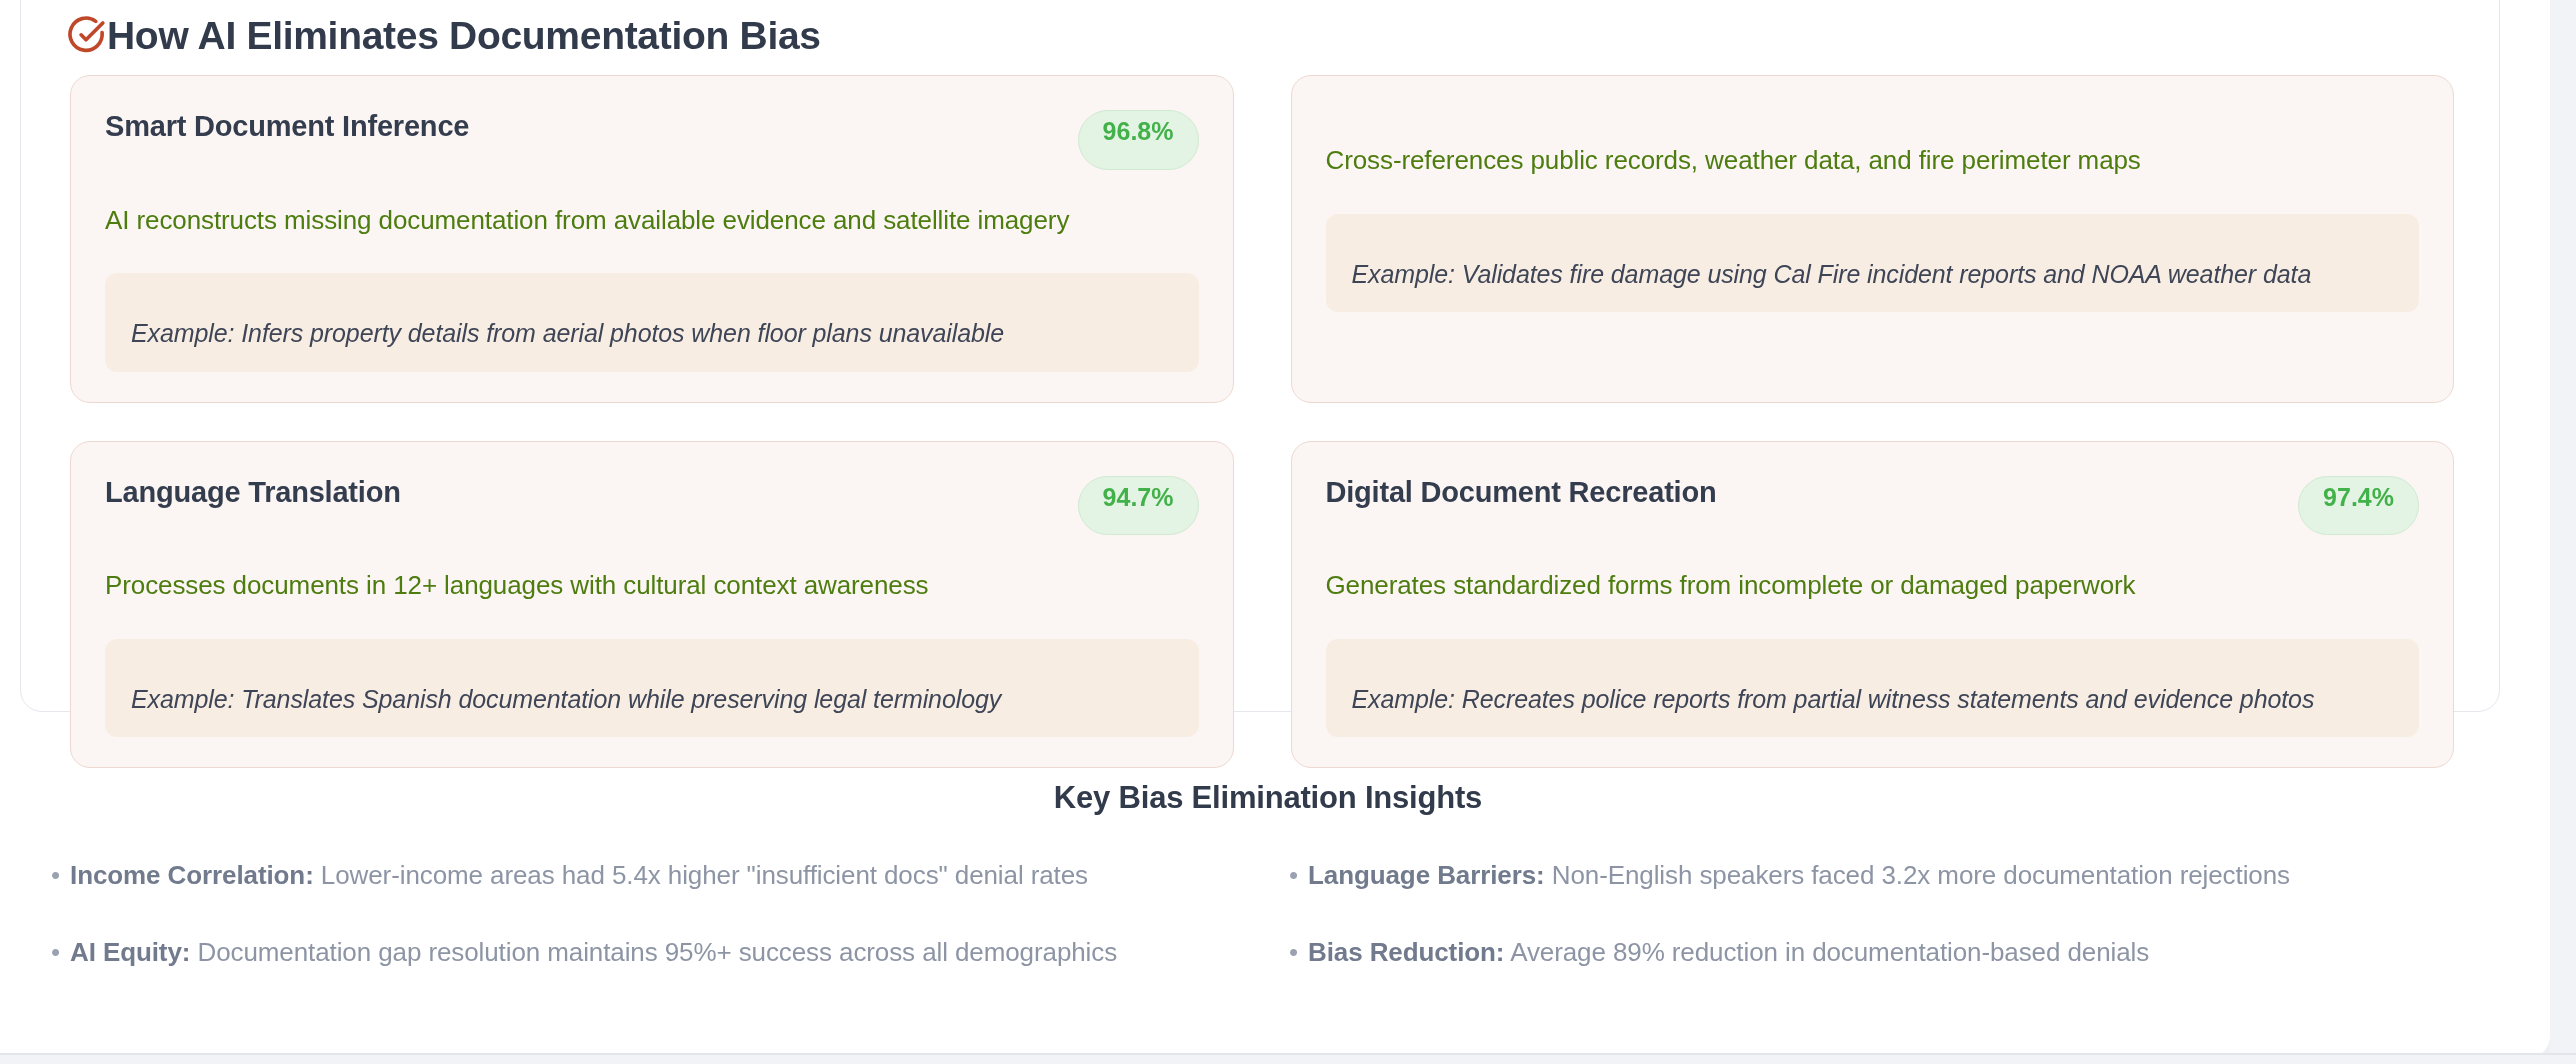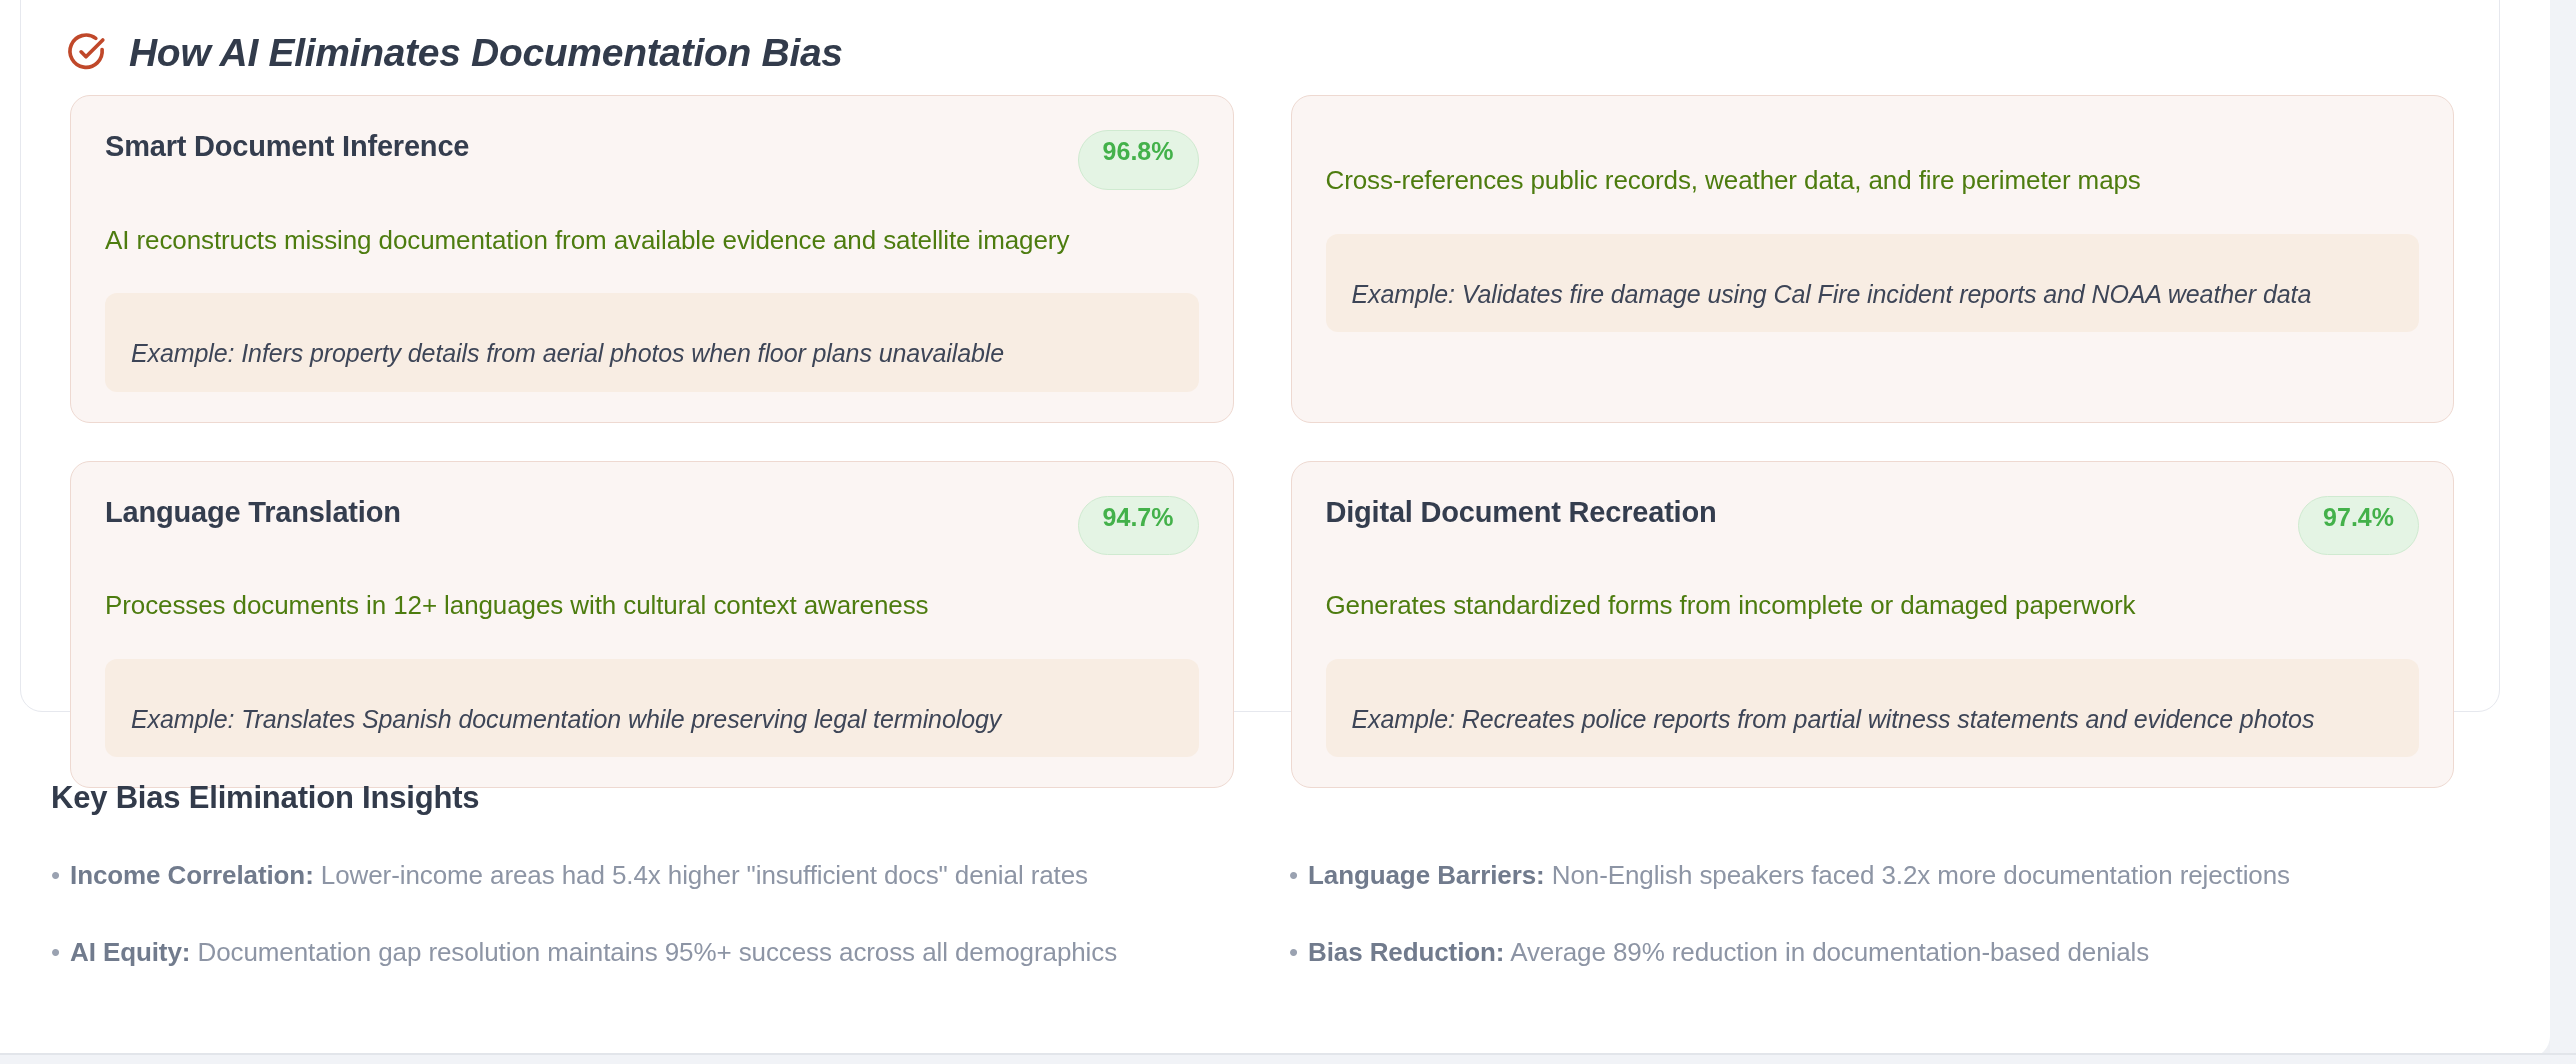--- a/index.html
+++ b/index.html
@@ -45,25 +45,23 @@
     height: 754px;
     background: #ffffff;
     border: 1.6px solid #e6e8ee;
     border-radius: 22px;
   }
 
   
   .section-header {
     position: absolute;
     left: 44px;
-    top: 72px;
+    top: 55px;
     display: flex;
     align-items: center;
-    gap: 22px;
-    font-style: italic;
   }
 
   .header-icon {
     width: 42px;
     height: 42px;
     display: block;
     flex: 0 0 auto;
   }
 
   .section-title {
@@ -72,21 +70,21 @@
     color: #323b4b;
     letter-spacing: -0.3px;
     line-height: 1;
     white-space: nowrap;
   }
 
   
   .card-grid {
     position: absolute;
     left: 49px;
-    top: 136px;
+    top: 116px;
     width: 2384px;
     display: grid;
     grid-template-columns: 1fr 1fr;
     gap: 38px 57px;
   }
 
   .feature-card {
     background: #fbf5f3;
     border: 1.6px solid #eed9d1;
     border-radius: 20px;
@@ -145,20 +143,21 @@
     letter-spacing: -0.1px;
     margin-top: 25px;
   }
 
   
   .insights {
     position: absolute;
     left: 51px;
     top: 782px;
     width: 2434px;
+    text-align: center;
   }
 
   .insights-title {
     font-size: 31px;
     font-weight: 700;
     color: #323b4b;
     letter-spacing: -0.2px;
     line-height: 1;
   }
 

